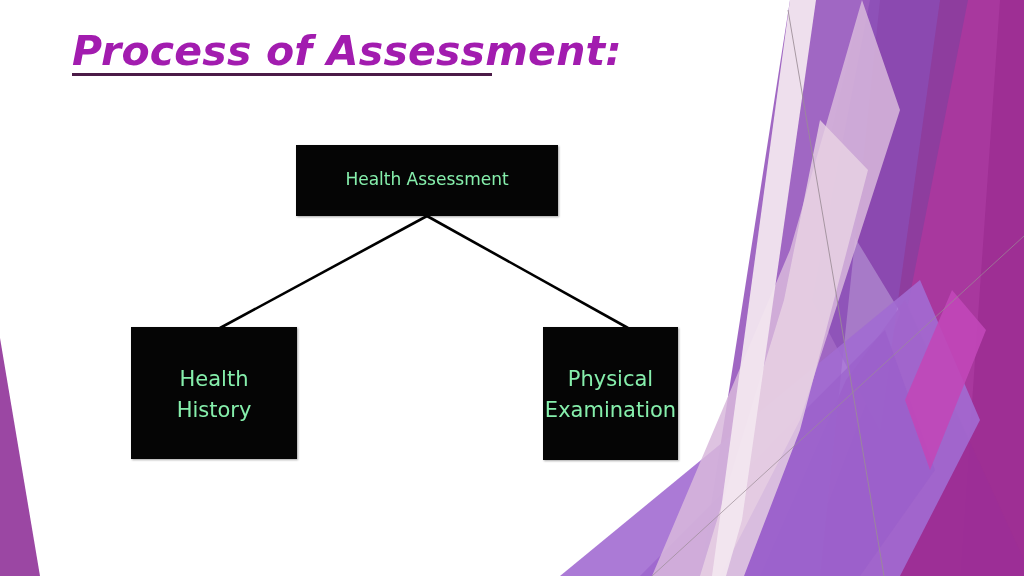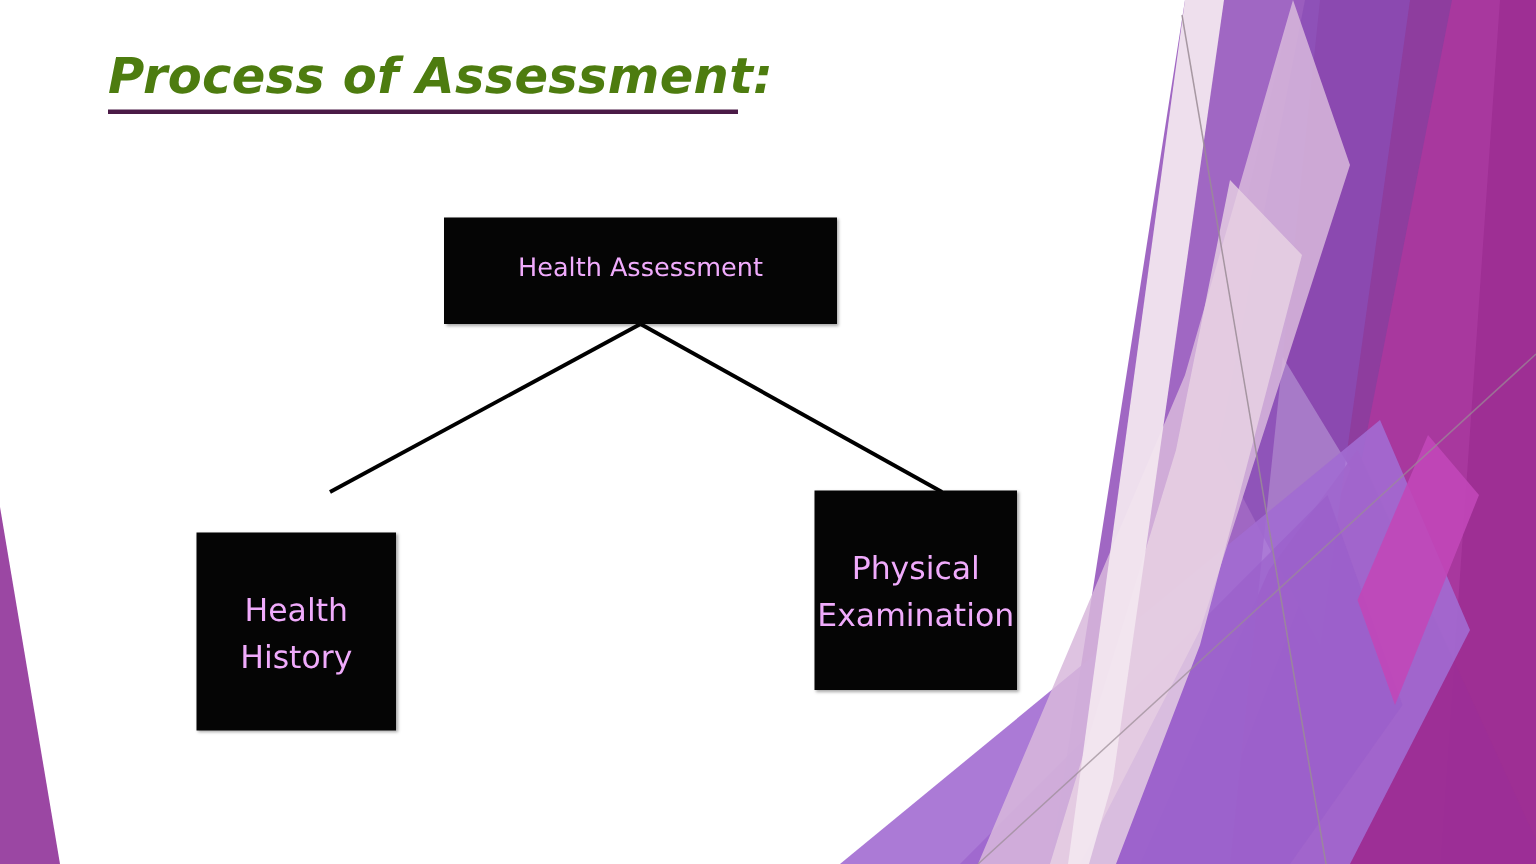--- a/index.html
+++ b/index.html
@@ -34,24 +34,24 @@
   #title-block {
     position: absolute;
     left: 72px;
     top: 32px;
     width: 560px;
   }
   #slide-title {
     font-family: "DejaVu Sans", sans-serif;
     font-style: italic;
     font-weight: bold;
-    font-size: 33px;
+    font-size: 41px;
     line-height: 38px;
     letter-spacing: 0.2px;
-    color: #4d7c0f;
+    color: #a21caf;
     margin: 0;
     display: inline-block;
     white-space: nowrap;
   }
   #title-underline {
     height: 3px;
     background: #4B1B47;
     width: 420px;
     margin-top: 3px;
   }
@@ -66,21 +66,21 @@
   }
   #connector-svg {
     position: absolute;
     left: 0;
     top: 0;
   }
 
   .node-box {
     position: absolute;
     background: #050505;
-    color: #f0abfc;
+    color: #86efac;
     box-sizing: border-box;
     display: flex;
     justify-content: center;
     font-family: "DejaVu Sans", sans-serif;
     box-shadow: 1px 1px 2px rgba(0,0,0,0.35);
   }
   .node-label {
     text-align: center;
     white-space: pre-line;
   }
@@ -94,24 +94,23 @@
   }
   #node-root .node-label {
     font-size: 17px;
     line-height: 22px;
     padding-bottom: 3px;
   }
 
   #node-left {
     left: 131px;
     top: 327px;
-    width: 133px;
+    width: 166px;
     height: 132px;
     align-items: flex-start;
-    margin-top: 28px;
   }
   #node-left .node-label {
     font-size: 21px;
     line-height: 31px;
     padding-top: 37px;
   }
 
   #node-right {
     left: 543px;
     top: 327px;

